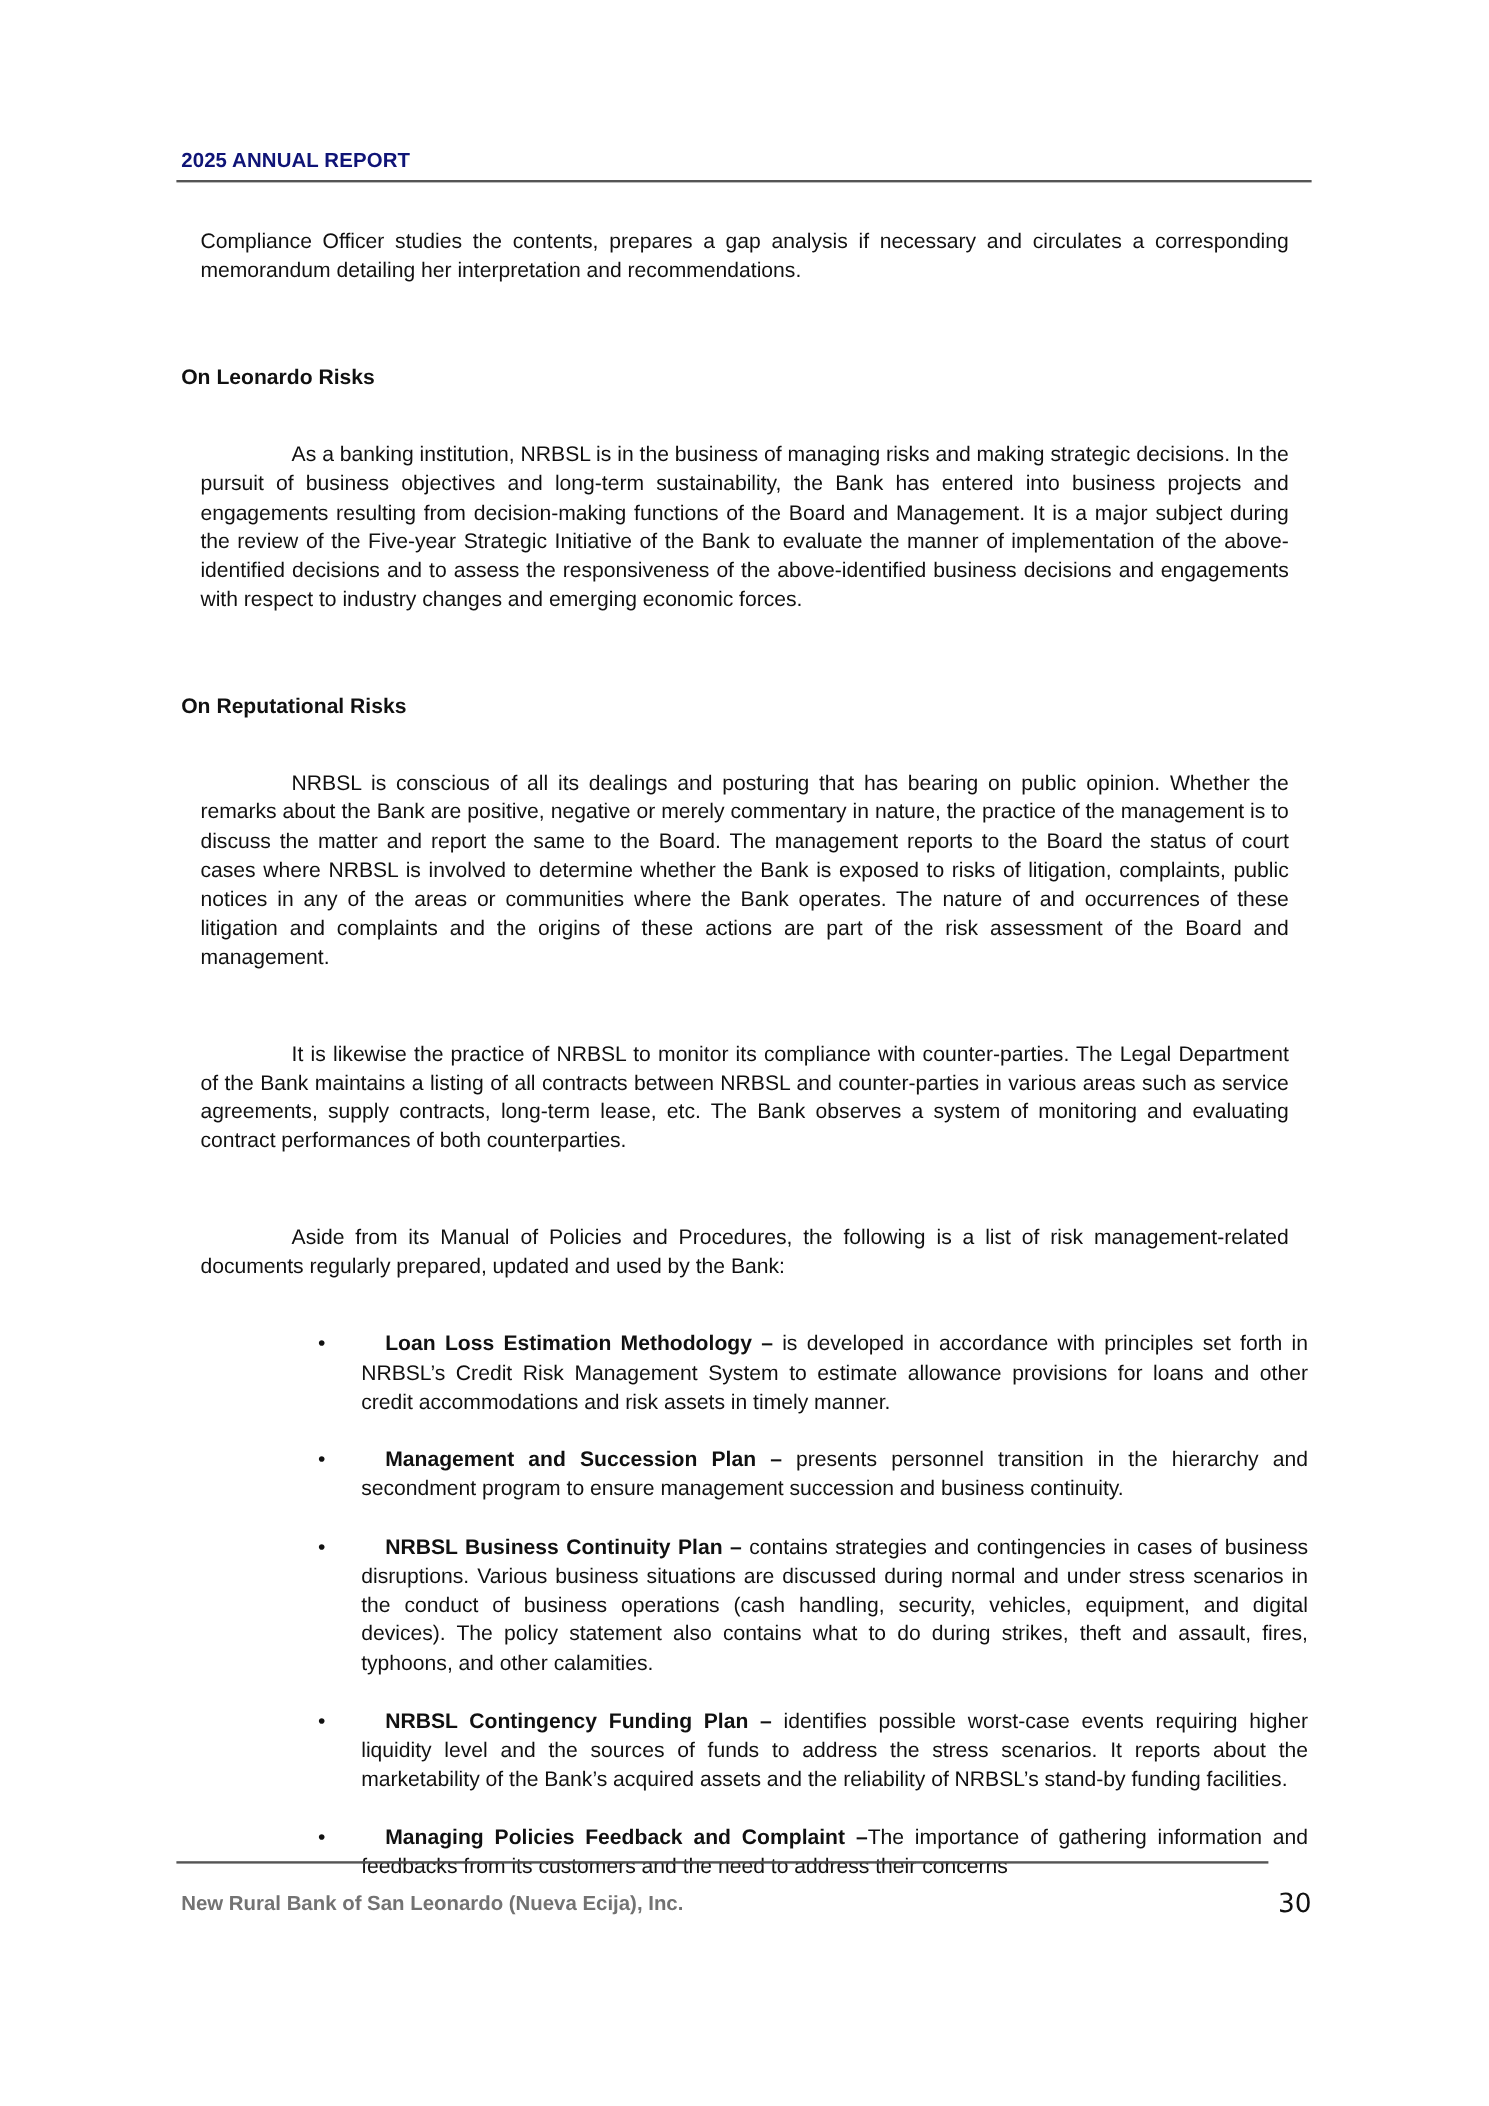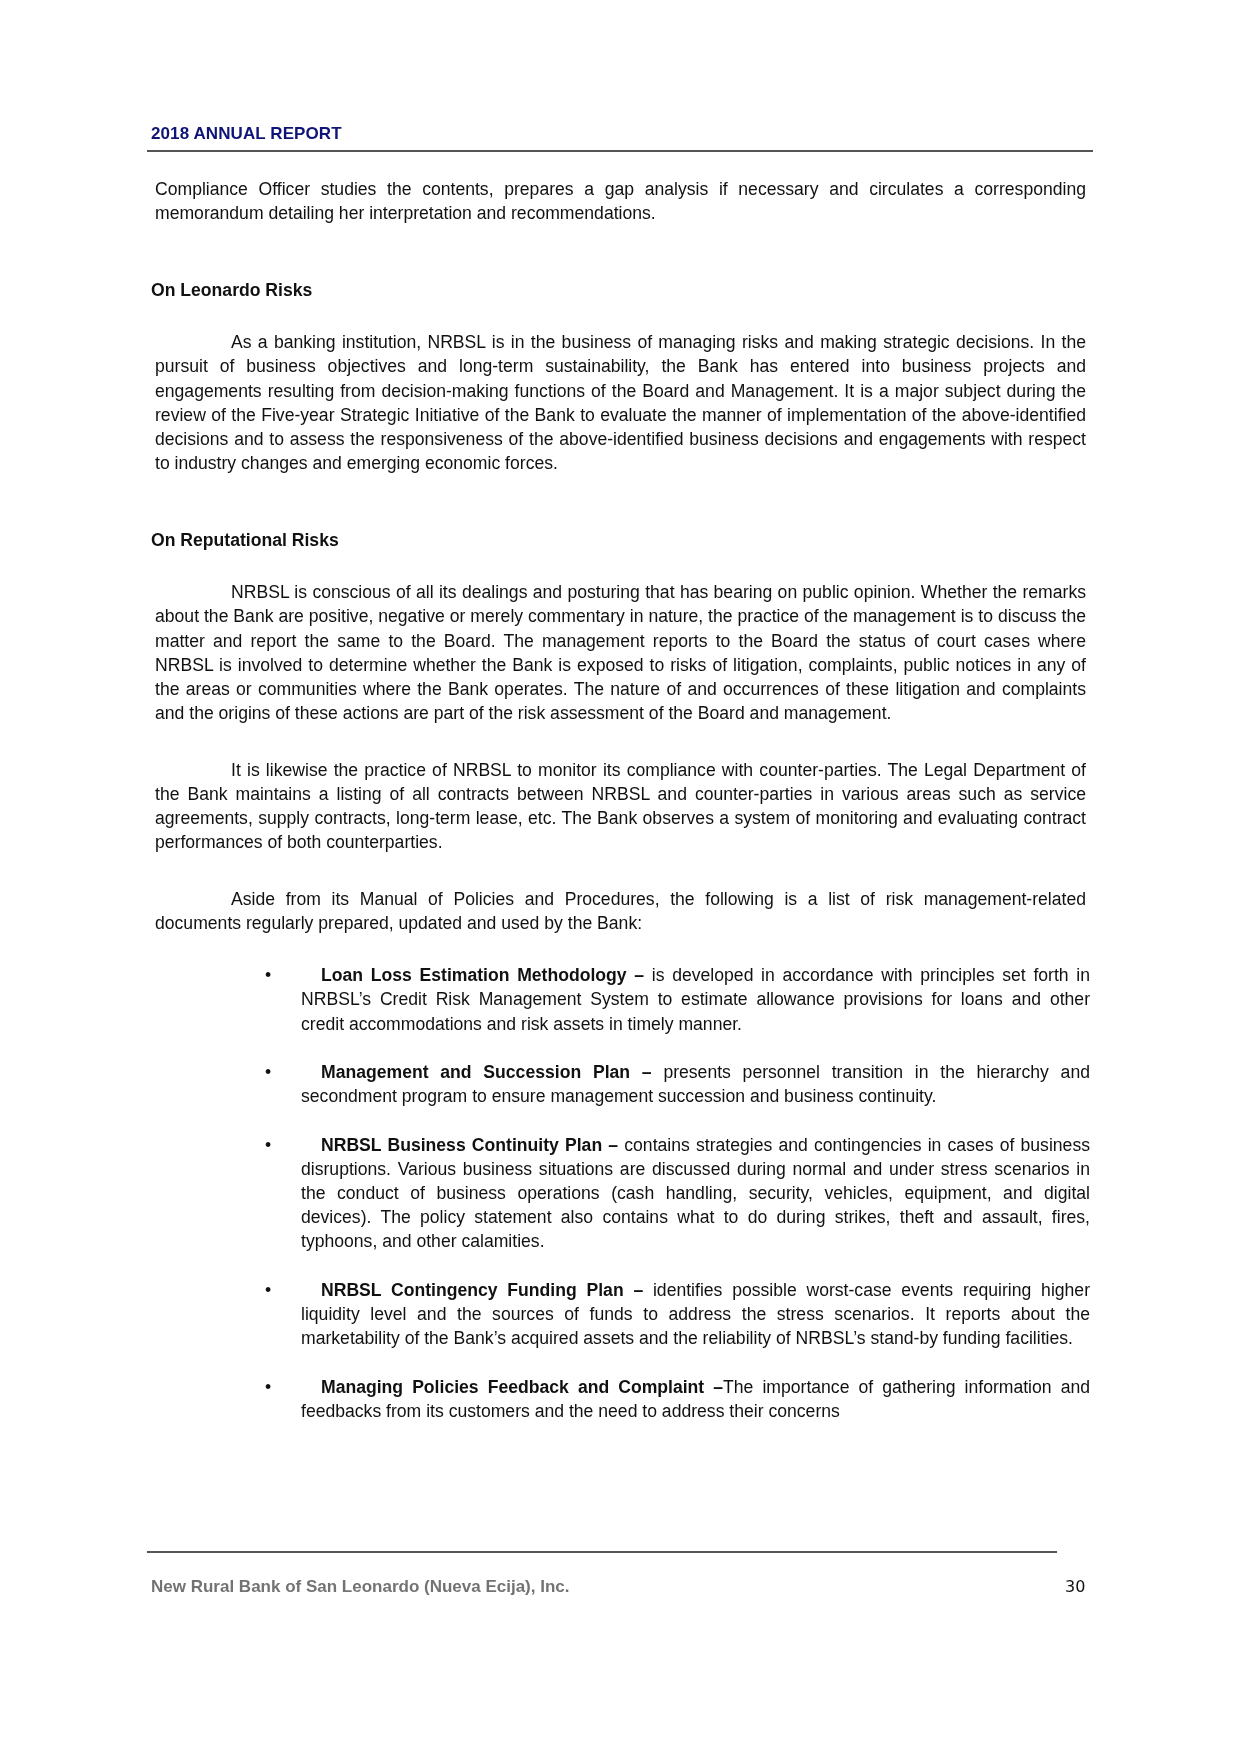--- a/index.html
+++ b/index.html
@@ -35,21 +35,21 @@
     }
     .content {
       position: absolute;
       left: 151px;
       top: 173px;
       width: 939px;
       font-size: 17.6px;
       line-height: 24.2px;
     }
     .content p {
-      margin: 4px;
+      margin: 16px;
       text-align: justify;
     }
     .content p.indent {
       text-indent: 76px;
     }
     .gap-1 { height: 24.2px; }
     .gap-2 { height: 48.4px; }
     .heading {
       font-weight: bold;
       margin: 0;
@@ -92,30 +92,30 @@
       top: 1577px;
       font-size: 17px;
       font-weight: bold;
       color: #737373;
       line-height: 20px;
     }
     .footer-page {
       position: absolute;
       left: 1065px;
       top: 1577px;
-      font-size: 16px;
+      font-size: 22px;
       color: #111111;
       line-height: 20px;
       font-family: "DejaVu Sans", sans-serif;
     }
   </style>
 </head>
 <body>
 
-<div class="header-title">2018 ANNUAL REPORT</div>
+<div class="header-title">2025 ANNUAL REPORT</div>
 <div class="header-rule"></div>
 
 <div class="content">
   <p>Compliance Officer studies the contents, prepares a gap analysis if necessary and circulates a corresponding memorandum detailing her interpretation and recommendations.</p>
 
   <div class="gap-2"></div>
 
   <h3 class="heading">On Leonardo Risks</h3>
   <div class="gap-1"></div>
   <p class="indent">As a banking institution, NRBSL is in the business of managing risks and making strategic decisions. In the pursuit of business objectives and long-term sustainability, the Bank has entered into business projects and engagements resulting from decision-making functions of the Board and Management. It is a major subject during the review of the Five-year Strategic Initiative of the Bank to evaluate the manner of implementation of the above-identified decisions and to assess the responsiveness of the above-identified business decisions and engagements with respect to industry changes and emerging economic forces.</p>

